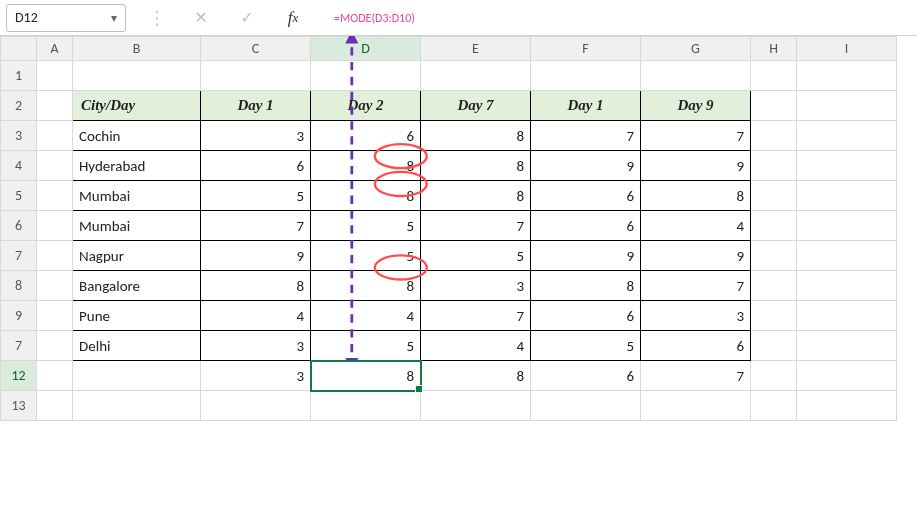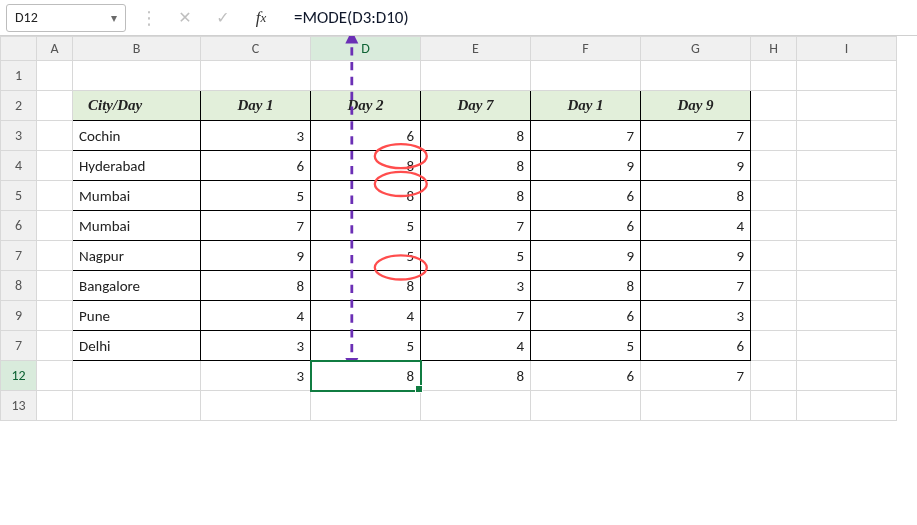--- a/index.html
+++ b/index.html
@@ -13,21 +13,21 @@
   }
 
   
   .formula-bar {
     display: flex;
     align-items: center;
     height: 36px;
     border-bottom: 1px solid #d0d0d0;
     background: #ffffff;
     padding: 4px 6px;
-    gap: 12px;
+    gap: 20px;
   }
   .name-box {
     width: 120px;
     height: 28px;
     border: 1px solid #bdbdbd;
     border-radius: 3px;
     display: flex;
     align-items: center;
     padding: 0 8px;
     justify-content: space-between;
@@ -58,23 +58,23 @@
     font-style: italic;
     font-family: 'Times New Roman', serif;
     font-size: 17px;
   }
   .formula-input {
     flex: 1;
     height: 28px;
     border: none;
     outline: none;
     padding: 0 8px;
-    font-size: 17px;
+    font-size: 12px;
     font-family: Calibri, Arial, sans-serif;
-    color: #0f172a;
+    color: #ec4899;
   }
 
   
   .sheet-wrap {
     position: relative;
   }
   .sheet {
     border-collapse: collapse;
     table-layout: fixed;
   }
@@ -134,21 +134,21 @@
   .dborder { border: 1px solid #000 !important; }
 
   .hdrcell {
     background: #e2efda !important;
     font-family: Georgia, 'Times New Roman', serif;
     font-style: italic;
     font-weight: bold;
     text-align: center;
   }
   .hdrcell .cell { justify-content: center; }
-  .cityhdr .cell { justify-content: flex-start; padding-left: 15px; }
+  .cityhdr .cell { justify-content: flex-start; padding-left: 8px; }
 
   
   td.selected {
     outline: 2px solid #107c41;
     outline-offset: -1px;
     z-index: 5;
   }
   td.selected::after {
     content: "";
     position: absolute;

